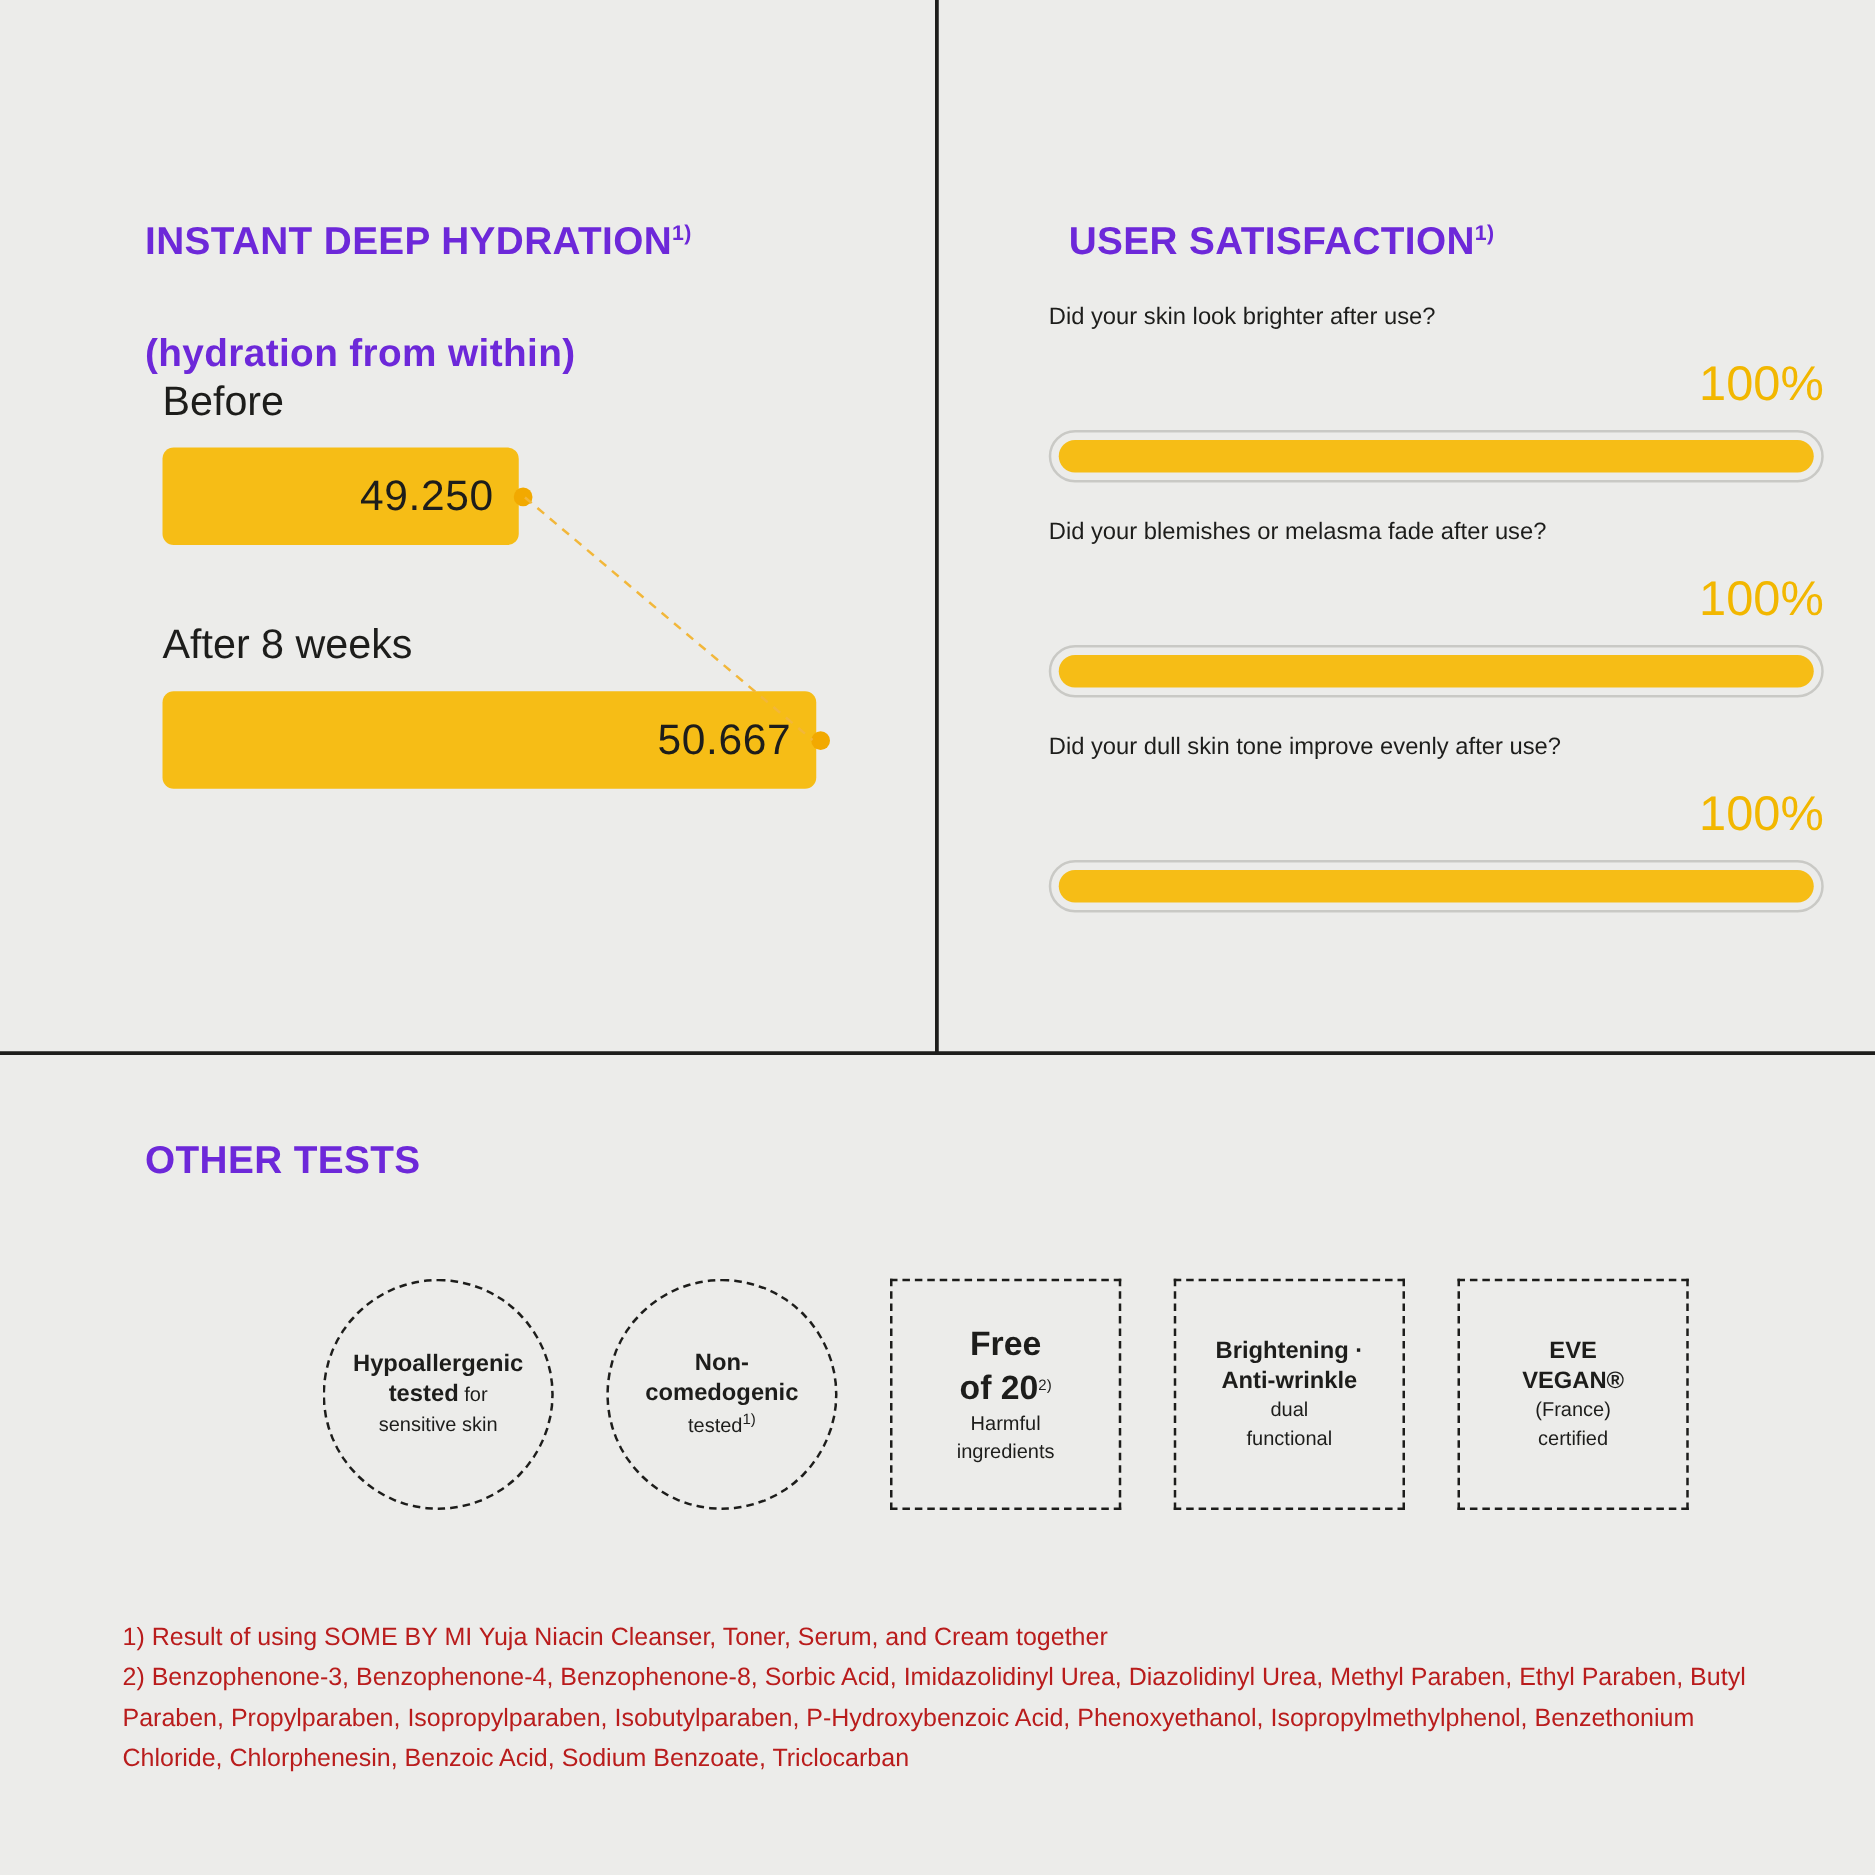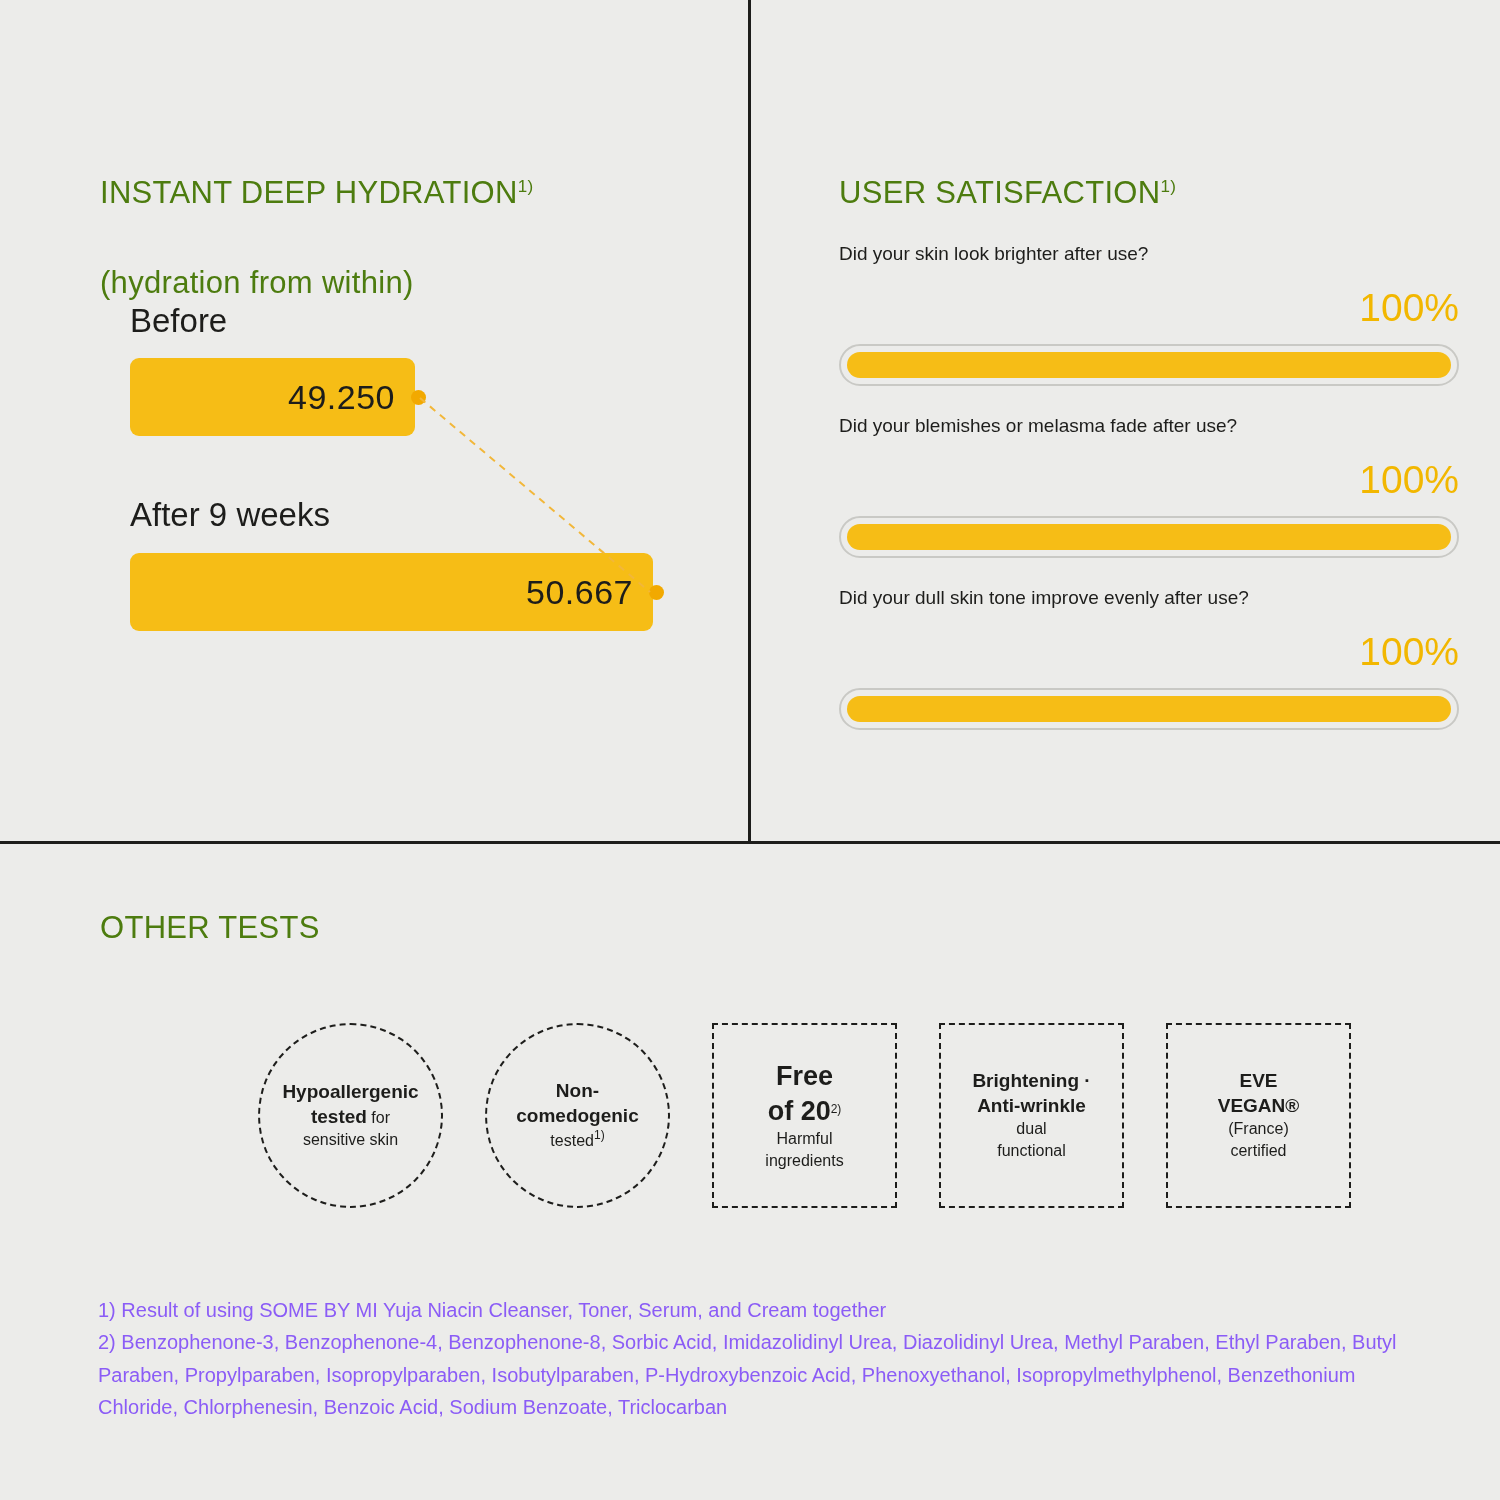--- a/index.html
+++ b/index.html
@@ -59,24 +59,25 @@
     left: 0;
     top: 844px;
     width: 1500px;
     height: 656px;
   }
 
   .section-title {
     position: absolute;
     font-size: 31px;
     letter-spacing: 0.3px;
-    font-weight: 400;
-    color: #4d7c0f;
+    font-weight: 700;
+    color: #6d28d9;
     line-height: 1.45;
     white-space: pre-line;
+    margin-left: 16px;
   }
   .sup {
     font-size: 17px;
     vertical-align: super;
   }
 
   
   .bar-label {
     position: absolute;
     font-size: 33px;
@@ -193,21 +194,21 @@
     vertical-align: super;
   }
 
   .footnotes {
     position: absolute;
     left: 98px;
     top: 450px;
     width: 1300px;
     font-size: 20px;
     line-height: 1.62;
-    color: #8b5cf6;
+    color: #b91c1c;
   }
 </style>
 </head>
 <body>
 
 <div class="page">
 
   <div class="v-divider"></div>
   <div class="h-divider"></div>
 
@@ -217,21 +218,21 @@
       <span>INSTANT DEEP HYDRATION</span><span class="sup">1)</span><br>
       <span>(hydration from within)</span>
     </div>
 
     <div class="bar-label" style="left:130px; top:302px;">Before</div>
     <div class="bar" style="left:130px; top:358px; width:285px; height:78px;">
       <span class="bar-value">49.250</span>
     </div>
     <div class="dot" style="left:411px; top:390px;"></div>
 
-    <div class="bar-label" style="left:130px; top:496px;">After 9 weeks</div>
+    <div class="bar-label" style="left:130px; top:496px;">After 8 weeks</div>
     <div class="bar" style="left:130px; top:553px; width:523px; height:78px;">
       <span class="bar-value">50.667</span>
     </div>
     <div class="dot" style="left:649px; top:585px;"></div>
 
     <svg class="dashline" style="left:0; top:0;" width="748" height="841">
       <line x1="420" y1="398" x2="650" y2="592" stroke="#f2b73a" stroke-width="2" stroke-dasharray="7,6"></line>
     </svg>
   </div>
 

